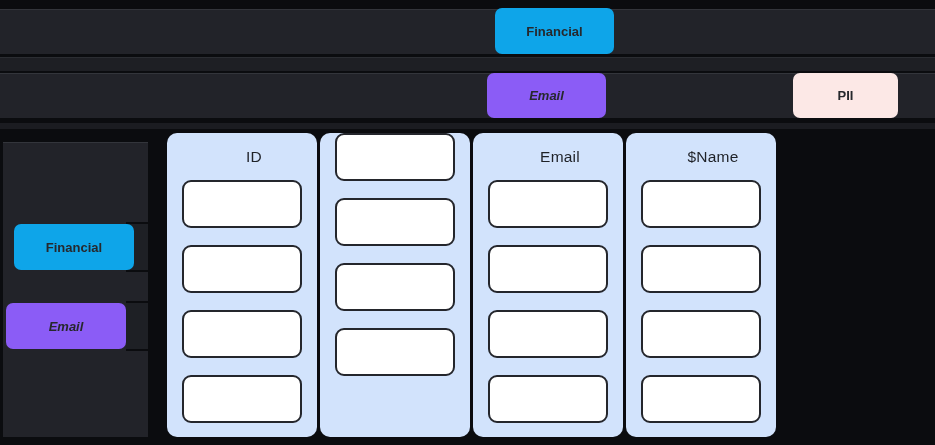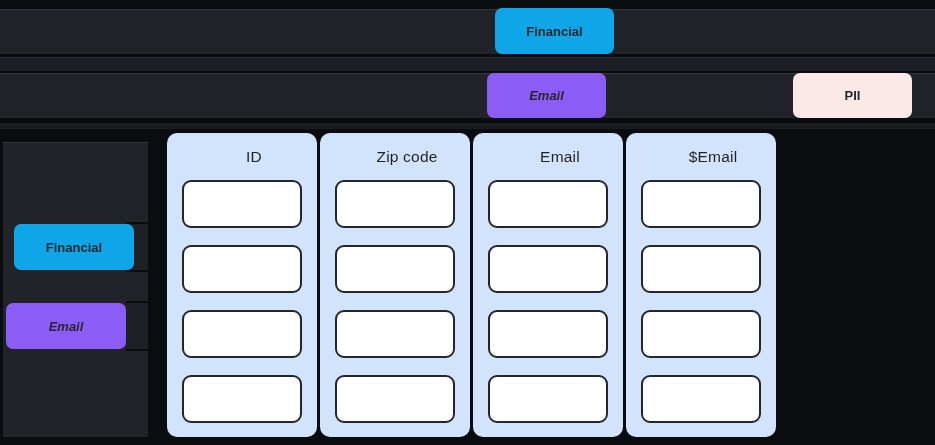--- a/index.html
+++ b/index.html
@@ -19,21 +19,21 @@
   .tag {
     position:absolute; display:flex; align-items:center; justify-content:center;
     font-size:13px; font-weight:bold; color:#26282d;
     border-radius:7px; box-sizing:border-box;
   }
   .tag-financial { background:#0ea5e9;margin-left:8px; }
   .tag-email     { background:#8b5cf6;font-style:italic; }
   .tag-pii       { background:#fce8e6; }
   .tag-fin-top   { left:487px; top:8px;  width:119px; height:46px; }
   .tag-email-top { left:487px; top:73px; width:119px; height:45px; }
-  .tag-pii-top   { left:793px; top:73px; width:119px; height:45px; }
+  .tag-pii-top   { left:793px; top:73px; width:105px; height:45px; }
   .tag-fin-left  { left:6px;  top:224px; width:120px; height:46px; }
   .tag-email-left{ left:6px;  top:303px; width:120px; height:46px; }
   
   .side-panel { position:absolute; left:3px; top:142px; width:145px; height:295px;
                 background:#222329; border-top:1px solid #33353b; box-sizing:border-box; }
   .row-stub { position:absolute; left:126px; width:22px; background:#1e2025;
               border-top:2px solid #0b0c0f; border-bottom:2px solid #0b0c0f;
               box-sizing:border-box; }
   .stub-1 { top:222px; height:50px; }
   .stub-2 { top:301px; height:50px; }
@@ -79,38 +79,37 @@
 
     <div class="col">
       <div class="col-header">ID</div>
       <div class="cell"></div>
       <div class="cell"></div>
       <div class="cell"></div>
       <div class="cell"></div>
     </div>
 
     <div class="col">
-      <div class="col-header">Zip code</div>
       <div class="cell"></div>
       <div class="cell"></div>
       <div class="cell"></div>
       <div class="cell"></div>
     </div>
 
     <div class="col">
       <div class="col-header">Email</div>
       <div class="cell"></div>
       <div class="cell"></div>
       <div class="cell"></div>
       <div class="cell"></div>
     </div>
 
 
     <div class="col">
-      <div class="col-header">$Email</div>
+      <div class="col-header">$Name</div>
       <div class="cell"></div>
       <div class="cell"></div>
       <div class="cell"></div>
       <div class="cell"></div>
     </div>
 
   </div>
 </div>
 
 </body></html>

